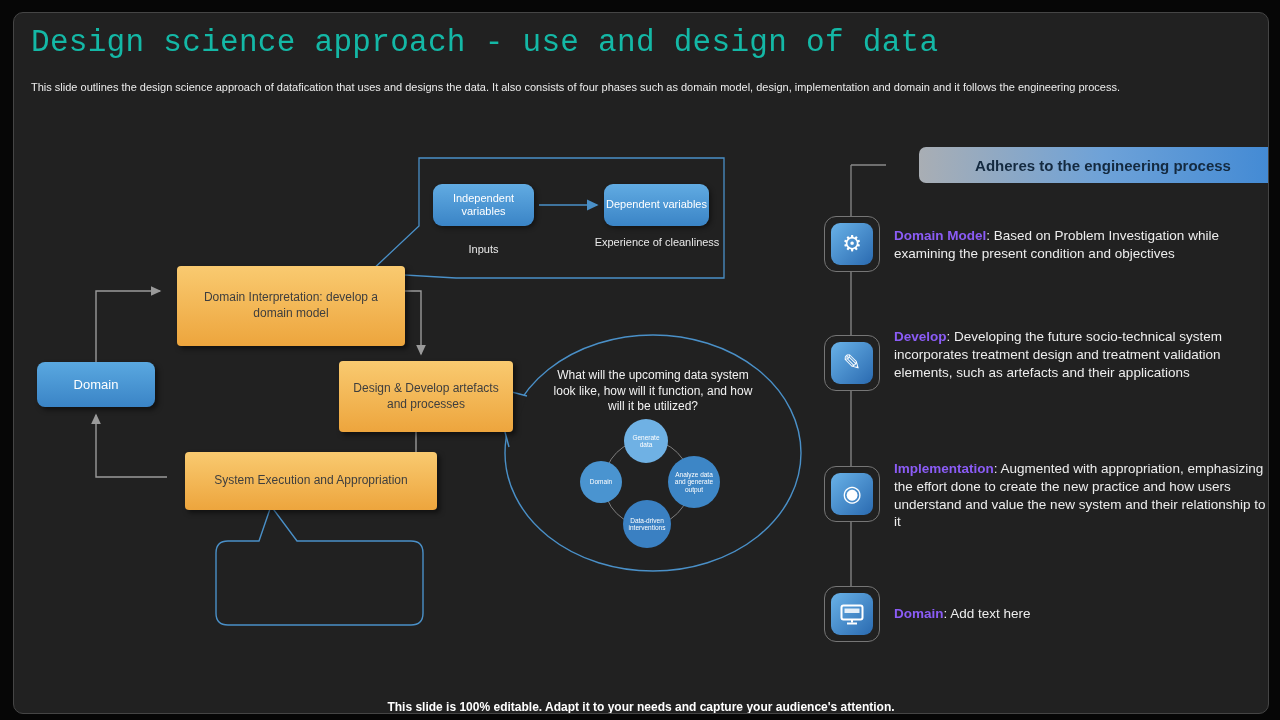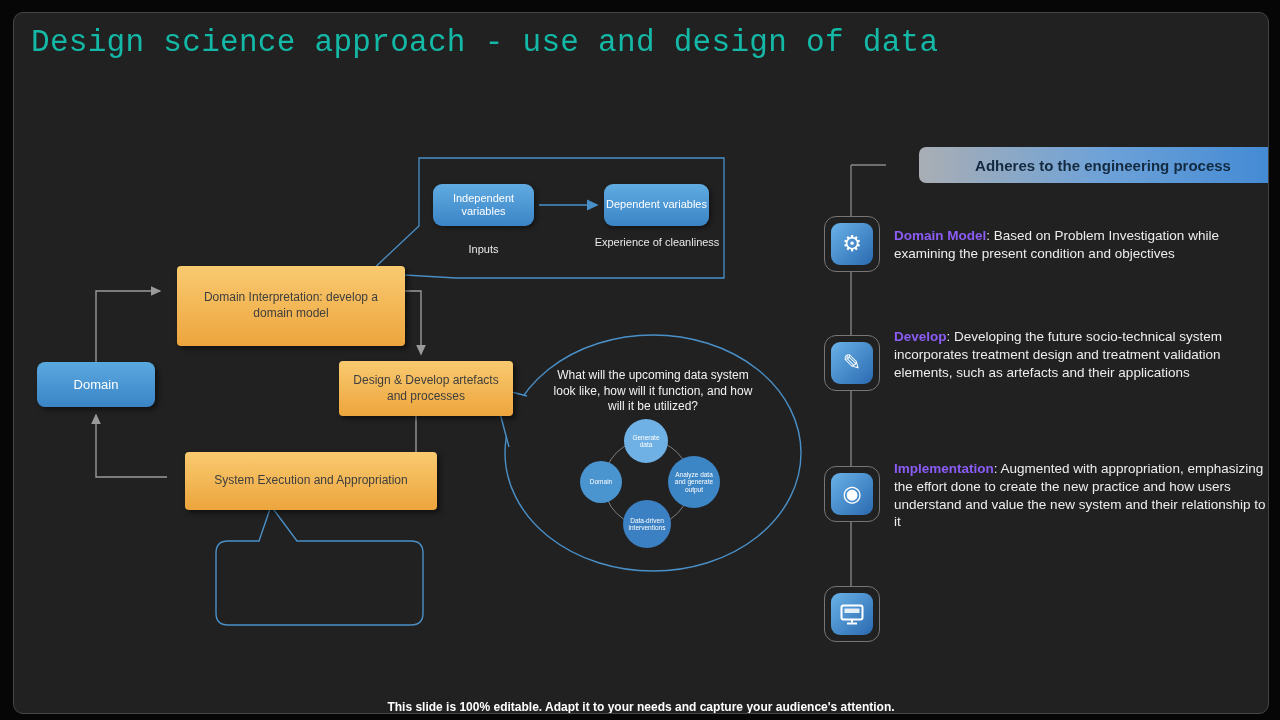--- a/index.html
+++ b/index.html
@@ -21,20 +21,21 @@
   .panel-tile{width:42px;height:42px;border-radius:9px;background:linear-gradient(135deg,#69b2e8,#2a6ab0);color:#fff;font-size:22px;display:flex;align-items:center;justify-content:center;}
   .panel-text{left:880px;width:376px;color:#ededed;font-size:13.5px;line-height:1.32;}
   .panel-text b{color:#8b5cf6;}
   .footer{left:0;right:0;top:687px;text-align:center;color:#ffffff;font-size:12px;font-weight:700;}
 </style>
 </head>
 <body>
 
 <div class="slide">
   <div class="abs title">Design science approach - use and design of data</div>
+  <div class="abs subtitle">This slide outlines the design science approach of datafication that uses and designs the data. It also consists of four phases such as domain model, design, implementation and domain and it follows the engineering process.</div>
 
   <svg class="abs overlay" width="1254" height="700" viewBox="0 0 1254 700">
     <defs>
       <marker id="mg" markerWidth="9" markerHeight="8" refX="6.5" refY="3.5" orient="auto">
           <path d="M0,0 L7.5,3.5 L0,7 Z" fill="#9a9a9a"></path>
         </marker>
       <marker id="mb" markerWidth="9" markerHeight="8" refX="6.5" refY="3.5" orient="auto">
           <path d="M0,0 L7.5,3.5 L0,7 Z" fill="#4a90c8"></path>
         </marker>
       <marker id="mw" markerWidth="9" markerHeight="8" refX="6.5" refY="3.5" orient="auto">
@@ -63,21 +64,21 @@
     <path d="M 214 528 H 245 L 257 493 L 283 528 H 397 Q 409 528 409 540 V 600 Q 409 612 397 612 H 214 Q 202 612 202 600 V 540 Q 202 528 214 528 Z" fill="#212121" stroke="#4a90c8" stroke-width="1.4"></path>
   </svg>
 
   <div class="abs btn-blue" style="left:419px;top:171px;width:101px;height:42px;">Independent variables</div>
   <div class="abs btn-blue" style="left:590px;top:171px;width:105px;height:42px;">Dependent variables</div>
   <div class="abs caption" style="left:419px;top:230px;width:101px;">Inputs</div>
   <div class="abs caption" style="left:577px;top:223px;width:132px;">Experience of cleanliness</div>
 
   <div class="abs box-orange" style="left:163px;top:253px;width:200px;height:48px;padding:16px 14px;">Domain Interpretation: develop a domain model</div>
   <div class="abs box-blue" style="left:23px;top:349px;width:118px;height:45px;">Domain</div>
-  <div class="abs box-orange" style="left:325px;top:348px;width:154px;height:47px;padding:4px 10px;">Design &amp; Develop artefacts and processes</div>
+  <div class="abs box-orange" style="left:325px;top:348px;width:154px;height:47px;padding:12px 10px;">Design &amp; Develop artefacts and processes</div>
   <div class="abs box-orange" style="left:153px;top:439px;width:200px;height:50px;padding:4px 26px;margin-left:18px;">System Execution and Appropriation</div>
 
   <div class="abs bubble-q" style="left:534px;top:355px;width:210px;">What will the upcoming data system look like, how will it function, and how will it be utilized?</div>
   <div class="abs cycle-c" style="left:610px;top:406px;width:44px;height:44px;background:#6fb1e4;">Generate data</div>
   <div class="abs cycle-c" style="left:566px;top:448px;width:42px;height:42px;background:#4a94d0;">Domain</div>
   <div class="abs cycle-c" style="left:654px;top:443px;width:52px;height:52px;background:#3d86c6;">Analyze data and generate output</div>
   <div class="abs cycle-c" style="left:609px;top:487px;width:48px;height:48px;background:#3a80c2;">Data-driven interventions</div>
 
 
   <div class="abs banner">Adheres to the engineering process</div>
@@ -106,15 +107,18 @@
   <div class="abs panel-frame" style="top:573px;">
     <div class="panel-tile">
       <svg width="24" height="21" viewBox="0 0 24 21">
         <rect x="1.5" y="1.5" width="21" height="14" rx="2" fill="none" stroke="#fff" stroke-width="2"></rect>
         <rect x="4.5" y="4.5" width="15" height="4.5" fill="#ffffff" opacity=".85"></rect>
         <line x1="12" y1="15.5" x2="12" y2="18.5" stroke="#fff" stroke-width="2"></line>
         <line x1="7" y1="19.5" x2="17" y2="19.5" stroke="#fff" stroke-width="2"></line>
       </svg>
     </div>
   </div>
+  <div class="abs panel-text" style="top:592px;">
+    <b>Domain</b><span>: Add text here</span>
+  </div>
 
   <div class="abs footer">This slide is 100% editable. Adapt it to your needs and capture your audience's attention.</div>
 </div>
 
 </body></html>

